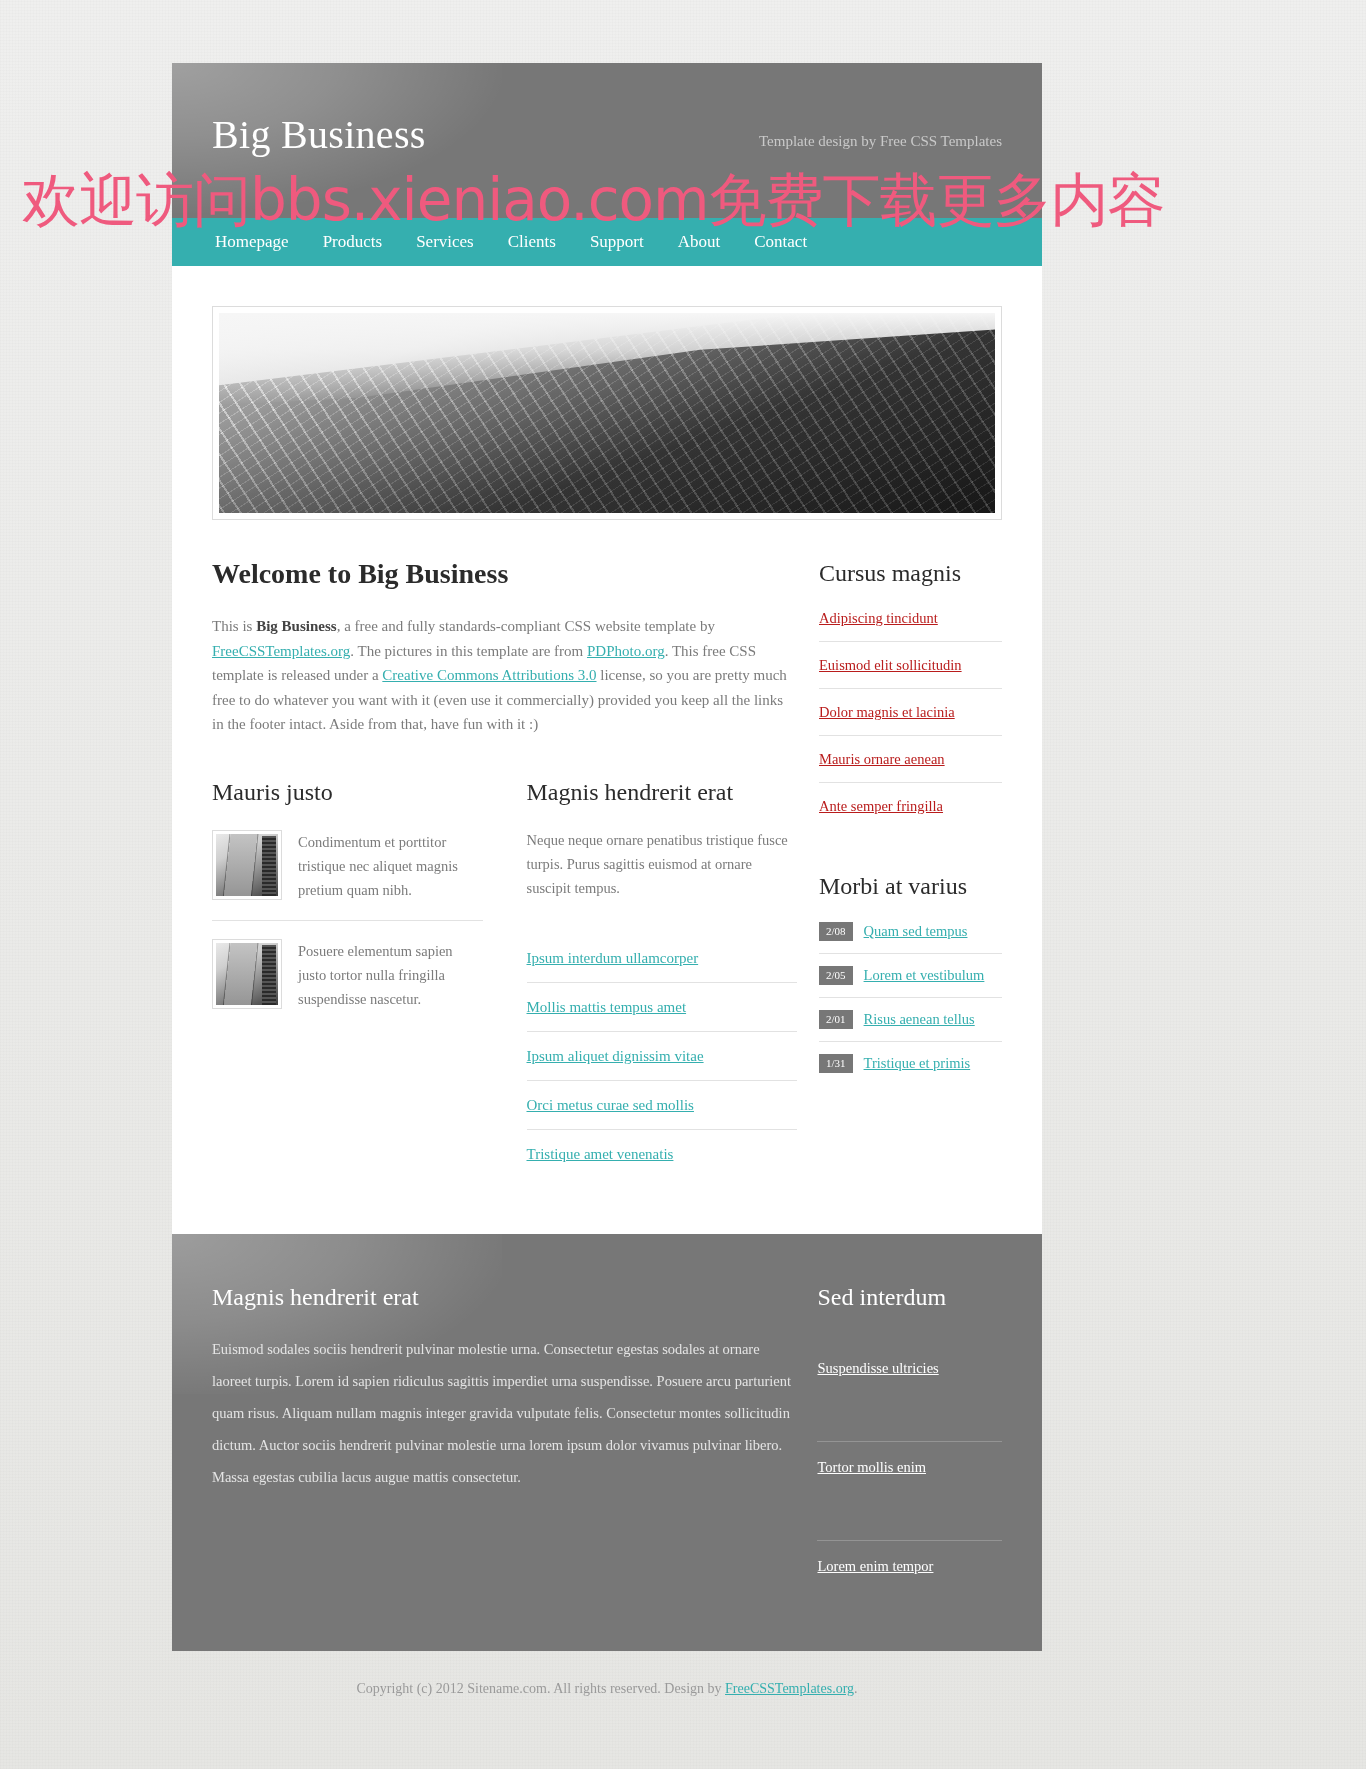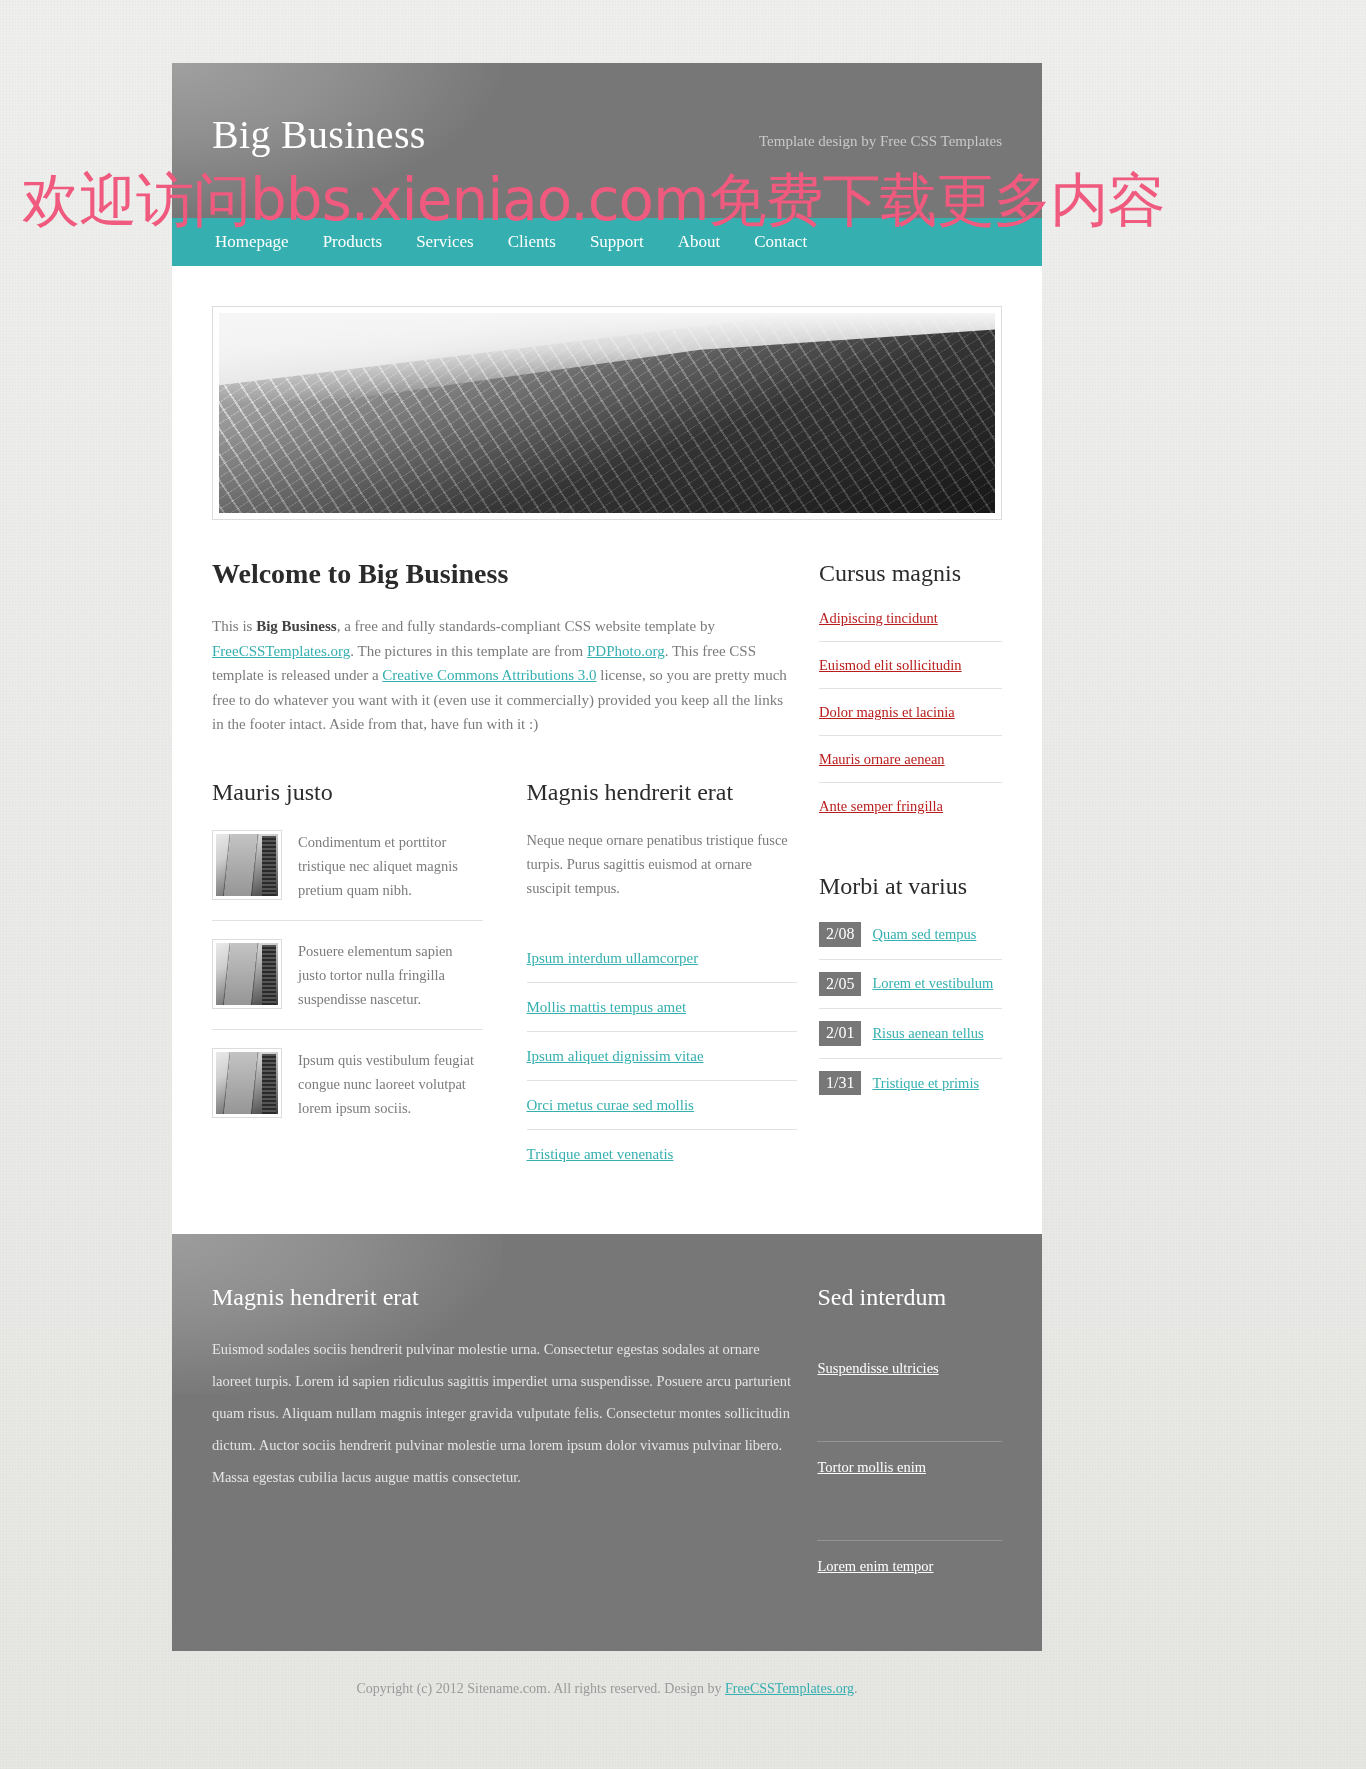--- a/index.html
+++ b/index.html
@@ -247,21 +247,21 @@
     display: flex;
     align-items: center;
     gap: 11px;
     padding: 12px 0;
     border-top: 1px solid #e2e2e2;
   }
   ul.dated li:first-child { border-top: none; padding-top: 0; }
   .date-badge {
     background: #777777;
     color: #ffffff;
-    font-size: 16px;
+    font-size: 11px;
     padding: 3px 7px 4px 7px;
     line-height: 1.1;
     flex: 0 0 auto;
   }
   ul.dated a {
     font-size: 14.5px;
     color: #35afaf;
   }
 
   
@@ -395,26 +395,20 @@
                 <div class="thumb">
                     <div class="thumb-inner"></div>
                   </div>
                 <div class="item-text">Condimentum et porttitor tristique nec aliquet magnis pretium quam nibh.</div>
               </li>
               <li>
                 <div class="thumb">
                     <div class="thumb-inner"></div>
                   </div>
                 <div class="item-text">Posuere elementum sapien justo tortor nulla fringilla suspendisse nascetur.</div>
-              </li>
-              <li>
-                <div class="thumb">
-                    <div class="thumb-inner"></div>
-                  </div>
-                <div class="item-text">Ipsum quis vestibulum feugiat congue nunc laoreet volutpat lorem ipsum sociis.</div>
               </li>
             </ul>
           </div>
 
           <div class="col">
             <h2>Magnis hendrerit erat</h2>
             <p class="item-text" style="margin-bottom:34px;">Neque neque ornare penatibus tristique fusce turpis. Purus sagittis euismod at ornare suscipit tempus.</p>
             <ul class="links">
               <li><a href="#">Ipsum interdum ullamcorper</a></li>
               <li><a href="#">Mollis mattis tempus amet</a></li>

